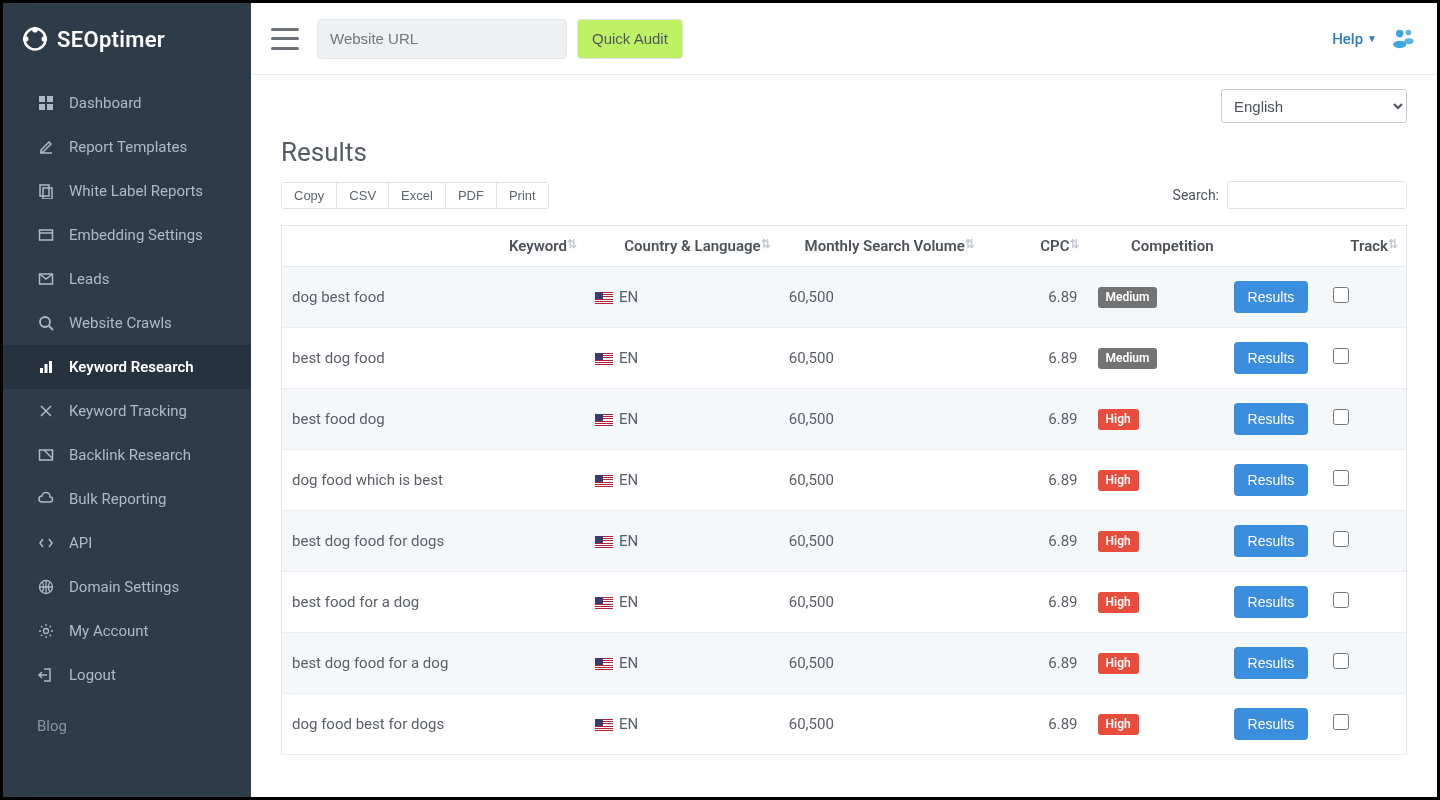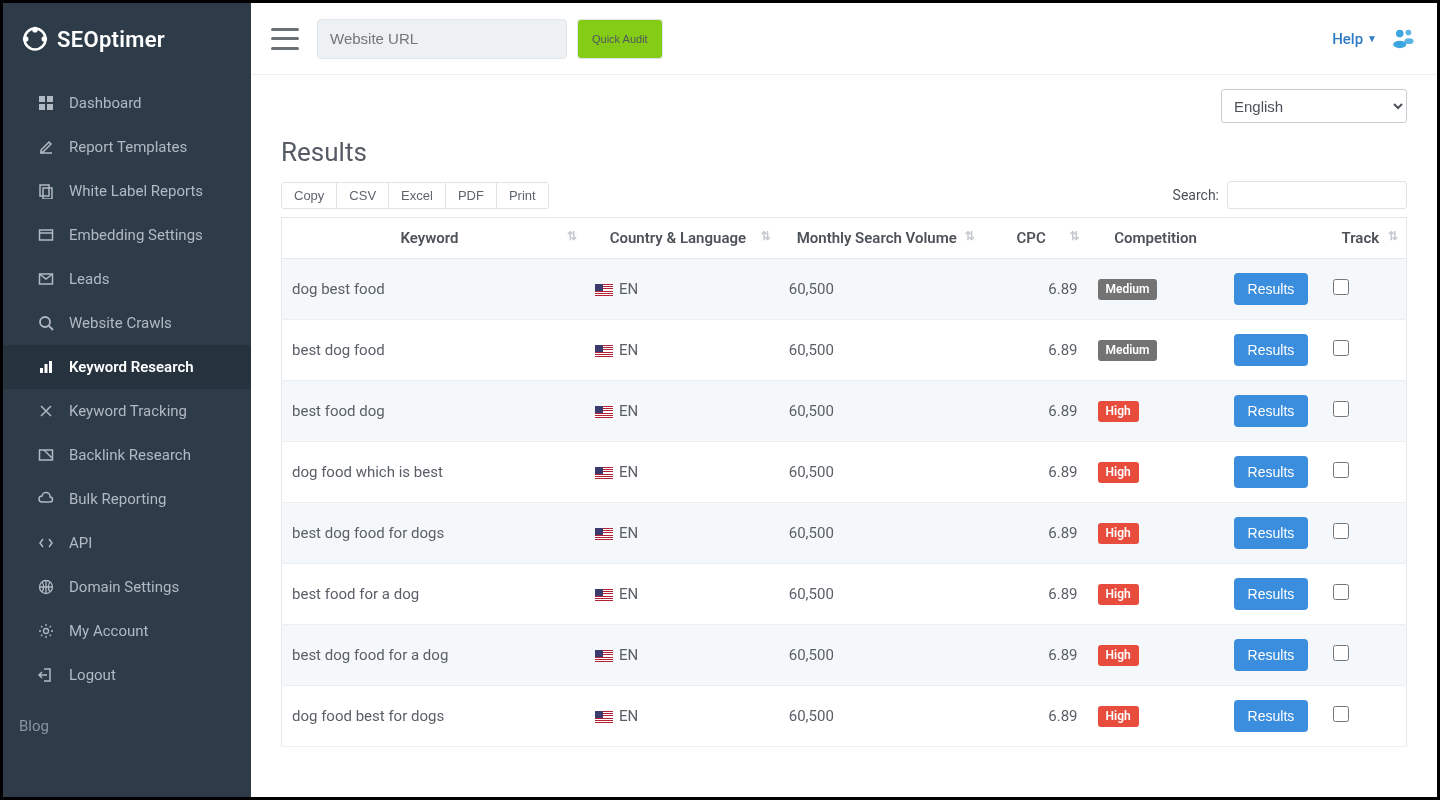--- a/index.html
+++ b/index.html
@@ -10,50 +10,50 @@
 .logo-text{font-size:22px;font-weight:600;letter-spacing:0.3px}
 .nav-list{list-style:none;padding:6px 0}
 .nav-item{display:flex;align-items:center;padding:13px 18px 13px 34px;font-size:15px;cursor:pointer;color:#b1b9c3}
 .nav-item.active{background:#26323e;color:#fff;font-weight:600}
 .nav-item .ico{width:18px;height:18px;margin-right:14px;display:inline-flex;align-items:center;justify-content:center;flex:0 0 18px}
 .main{position:absolute;left:248px;top:0;right:0;height:100%;display:flex;flex-direction:column;background:#fff}
 .topbar{height:72px;display:flex;align-items:center;padding:0 20px;border-bottom:1px solid #eceef1}
 .hamburger{width:28px;height:22px;display:flex;flex-direction:column;justify-content:space-between;cursor:pointer;margin-right:18px}
 .hamburger span{display:block;height:3px;background:#6b6f76;border-radius:2px}
 .url-input{flex:0 0 250px;height:40px;border:1px solid #e2e5e9;border-radius:4px;padding:0 12px;font-size:15px;color:#555;background:#eef1f4;margin-right:10px}
-.quick-audit{height:40px;border:1px solid #dfe3e8;background:#84cc16;border-radius:4px;padding:0 14px;font-size:11px;color:#505660;cursor:pointer}
+.quick-audit{height:40px;border:1px solid #dfe3e8;background:#bef264;border-radius:4px;padding:0 14px;font-size:15px;color:#505660;cursor:pointer}
 .spacer{flex:1}
 .help-link{color:#2f7cc4;font-size:15px;font-weight:500;cursor:pointer;display:flex;align-items:center;margin-right:12px}
 .help-link .caret{margin-left:4px;font-size:10px}
 .user-ico{width:28px;height:28px;display:flex;align-items:center;justify-content:center;color:#2f9dd8}
 .content{flex:1;overflow:auto;padding:0 30px 30px 30px}
 .lang-select-row{display:flex;justify-content:flex-end;padding:14px 0 0 0}
 .lang-select{width:186px;height:34px;border:1px solid #c9cdd3;border-radius:3px;padding:0 8px;font-size:15px;color:#4d5259;background:#fff}
 .results-title{font-size:26px;color:#565c65;margin:14px 0 14px 0;font-weight:400}
-.table-toolbar{display:flex;align-items:center;margin-bottom:8px}
+.table-toolbar{display:flex;align-items:center;margin-bottom:16px}
 .exp-btns{display:flex;border:1px solid #dfe3e8;border-radius:3px;overflow:hidden}
 .exp-btn{background:#fff;border:none;border-right:1px solid #dfe3e8;padding:5px 12px;font-size:13px;color:#5f656d;cursor:pointer}
 .exp-btn:last-child{border-right:none}
 .search-wrap{margin-left:auto;display:flex;align-items:center;font-size:14px;color:#4d5259}
 .search-wrap input{width:180px;height:28px;border:1px solid #dfe3e8;border-radius:3px;margin-left:8px;padding:0 6px}
 .table{width:100%;border:1px solid #e4e7eb;border-collapse:collapse;font-size:15px;background:#fff}
-.table th{text-align:center;font-weight:600;color:#4d5259;padding:11px 10px;border-bottom:1px solid #e4e7eb;background:#fff;position:relative}
+.table th{text-align:right;font-weight:600;color:#4d5259;padding:11px 10px;border-bottom:1px solid #e4e7eb;background:#fff;position:relative}
 .sort-ico{float:right;color:#c4c9d0;font-size:12px;letter-spacing:-2px}
 .table td{padding:14px 10px;border-bottom:1px solid #eceef1;color:#5a5f67;vertical-align:middle}
 .table tbody tr:nth-child(odd){background:#f5f8fb}
 .flag{display:inline-block;width:18px;height:12px;margin-right:6px;vertical-align:middle;background:linear-gradient(to bottom,#b22234 0 7.7%,#fff 7.7% 15.4%,#b22234 15.4% 23.1%,#fff 23.1% 30.8%,#b22234 30.8% 38.5%,#fff 38.5% 46.2%,#b22234 46.2% 53.9%,#fff 53.9% 61.6%,#b22234 61.6% 69.3%,#fff 69.3% 77%,#b22234 77% 84.7%,#fff 84.7% 92.4%,#b22234 92.4% 100%);position:relative}
 .flag::before{content:"";position:absolute;left:0;top:0;width:8px;height:7px;background:#3c3b6e}
 .badge{display:inline-block;padding:3px 8px 4px;border-radius:3px;font-size:12px;font-weight:600;color:#fff}
 .badge.medium{background:#737373}
 .badge.high{background:#e74c3c}
 .res-btn{background:#3b8dde;color:#fff;border:none;border-radius:4px;padding:8px 14px;font-size:14px;cursor:pointer;font-weight:500}
 .check{width:16px;height:16px}
 .th-right{text-align:center}
 .td-right{text-align:right}
-.blog-link{padding:14px 18px 14px 16px;font-size:15px;color:#8893a0;cursor:pointer}
+.blog-link{padding:14px 18px 14px 34px;font-size:15px;color:#8893a0;cursor:pointer}
 </style>
 </head>
 <body>
 
 <div class="sidebar">
   <div class="logo-area">
     <svg width="28" height="28" viewBox="0 0 24 24">
         <circle cx="12" cy="12" r="9" fill="none" stroke="#fff" stroke-width="2.2"></circle>
         <circle cx="12" cy="4" r="2.4" fill="#fff"></circle>
         <circle cx="20" cy="12" r="2.4" fill="#fff"></circle>

